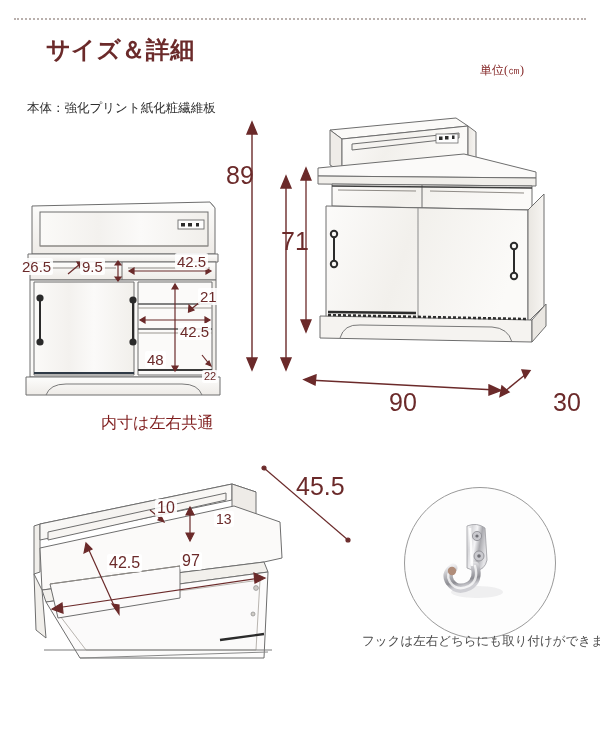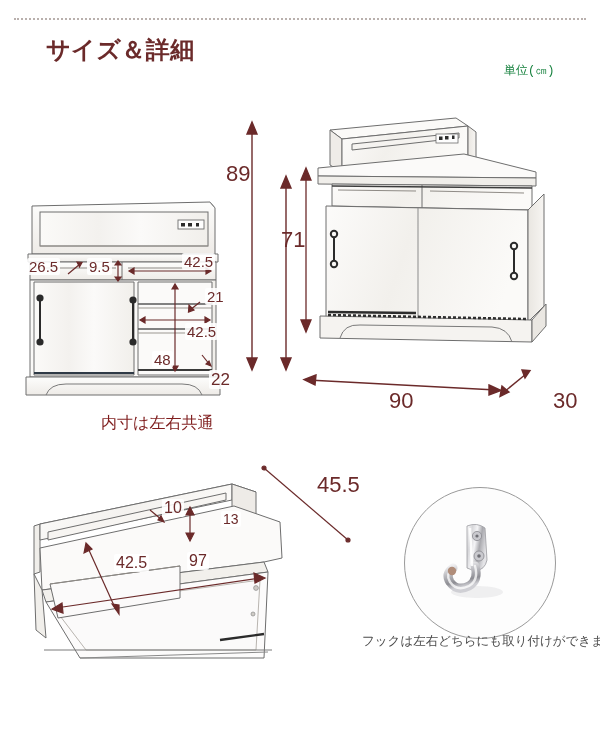--- a/index.html
+++ b/index.html
@@ -33,44 +33,43 @@
   
   .spec-block{ position:absolute; left:27px; top:98px; }
   .spec-line{
     font-size:12.5px; color:#2e2e2e; line-height:19px; white-space:nowrap;
     font-family:"DejaVu Sans","Liberation Sans",sans-serif;
   }
   .spec-gap{ height:12px; }
 
   
   .unit-label{
-    position:absolute; left:504px; top:62px;
-    font-size:12px; color:#15803d; white-space:nowrap;
-    font-family:Liberation Mono, monospace;
+    position:absolute; left:480px; top:62px;
+    font-size:12px; color:#7f1d1d; white-space:nowrap;
+    font-family:Liberation Serif, serif;
   }
 
   
   .draw{ position:absolute; }
 
   
   .dim{
     position:absolute;
     font-size:13px;
     color:#6b2a2a;
     font-family:"Liberation Sans","DejaVu Sans",sans-serif;
     white-space:nowrap;
     line-height:1;
   }
   .dim.chip{
     background:rgba(255,255,255,.88);
     padding:1px 2px;
     border-radius:2px;
-    margin-left:7px;
-  }
-  .dim.big{ font-size:22px; }
+  }
+  .dim.big{ font-size:25px; }
 
   
   .caption-red{
     position:absolute;
     font-size:16px; color:#7f1d1d; white-space:nowrap;
     font-family:"DejaVu Sans","Liberation Sans",sans-serif;
   }
   .caption-gray{
     position:absolute;
     font-size:12.5px; color:#4b4b4b; white-space:nowrap;
@@ -91,20 +90,21 @@
 
 <div class="page">
 
   <div class="top-rule"></div>
 
   <div class="heading">サイズ＆詳細</div>
 
   <div class="unit-label">単位(㎝)</div>
 
   <div class="spec-block">
+    <div class="spec-line">本体：強化プリント紙化粧繊維板</div>
     <div class="spec-gap"></div>
   </div>
 
   <svg class="draw" style="left:10px; top:192px;" width="240" height="225" viewBox="0 0 240 225">
     <defs>
       <linearGradient id="wood" x1="0" y1="0" x2="1" y2="0">
         <stop offset="0%" stop-color="#fbfaf8"></stop>
         <stop offset="35%" stop-color="#f3f1ee"></stop>
         <stop offset="60%" stop-color="#fbfaf9"></stop>
         <stop offset="100%" stop-color="#f1efeb"></stop>
@@ -192,21 +192,21 @@
       <path d="M196 172 L201 174 L199 169 Z"></path>
     </g>
   </svg>
 
   <div class="dim chip" style="left:20px; top:258px; font-size:15px;">26.5</div>
   <div class="dim chip" style="left:80px; top:258px; font-size:15px;">9.5</div>
   <div class="dim chip" style="left:175px; top:253px; font-size:15px;">42.5</div>
   <div class="dim chip" style="left:198px; top:288px; font-size:15px;">21</div>
   <div class="dim chip" style="left:178px; top:323px; font-size:15px;">42.5</div>
   <div class="dim chip" style="left:145px; top:351px; font-size:15px;">48</div>
-  <div class="dim chip" style="left:202px; top:370px; font-size:17px;">22</div>
+  <div class="dim chip" style="left:202px; top:370px; font-size:11px;">22</div>
 
   <svg class="draw" style="left:240px; top:118px;" width="60" height="260" viewBox="0 0 60 260">
     <g stroke="#6b2a2a" stroke-width="1.4" fill="#6b2a2a">
 
       <path d="M12 8 L12 248"></path>
       <path d="M7 16 L12 4 L17 16 Z"></path>
       <path d="M7 240 L12 252 L17 240 Z"></path>
 
       <path d="M46 62 L46 248"></path>
       <path d="M41 70 L46 58 L51 70 Z"></path>
@@ -366,21 +366,21 @@
     </g>
   </svg>
 
   <svg class="draw" style="left:258px; top:462px;" width="120" height="90" viewBox="0 0 120 90">
     <g stroke="#6b2a2a" stroke-width="1.2" fill="#6b2a2a">
       <path d="M6 6 L90 78"></path>
       <circle cx="6" cy="6" r="2"></circle>
       <circle cx="90" cy="78" r="2"></circle>
     </g>
   </svg>
-  <div class="dim big" style="left:296px; top:474px;margin-left:21px;">45.5</div>
+  <div class="dim big" style="left:296px; top:474px;">45.5</div>
 
   <div class="dim chip" style="left:155px; top:499px; font-size:16px;">10</div>
   <div class="dim chip" style="left:214px; top:511px; font-size:14px;">13</div>
   <div class="dim chip" style="left:107px; top:554px; font-size:16px;">42.5</div>
   <div class="dim chip" style="left:180px; top:552px; font-size:16px;">97</div>
 
   <div class="hook-circle">
     <svg width="152" height="152" viewBox="0 0 152 152">
       <defs>
         <linearGradient id="chrome" x1="0" y1="0" x2="1" y2="0.4">

